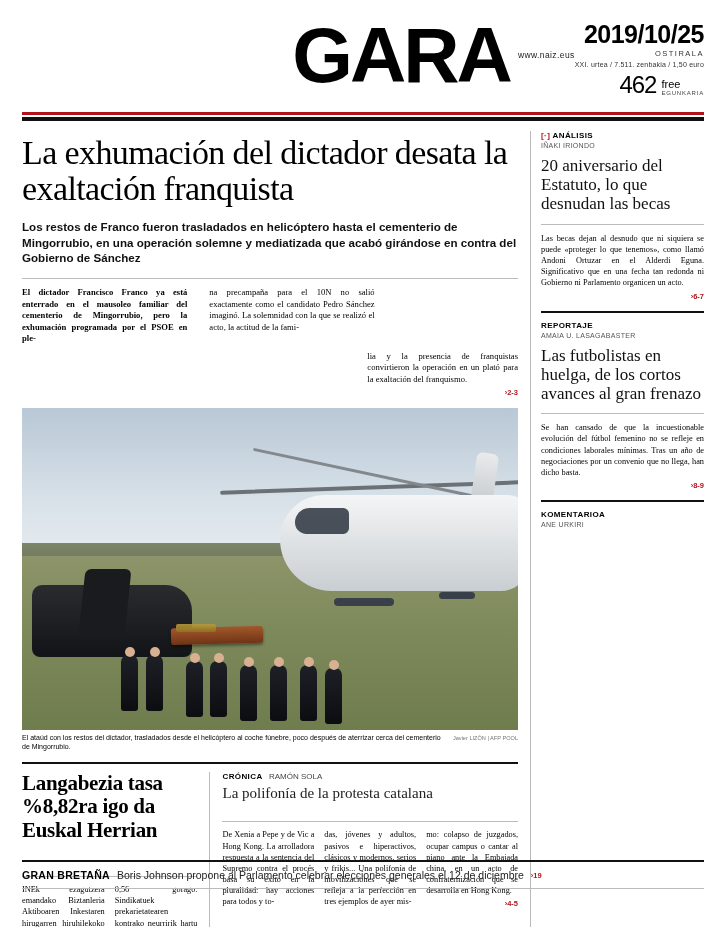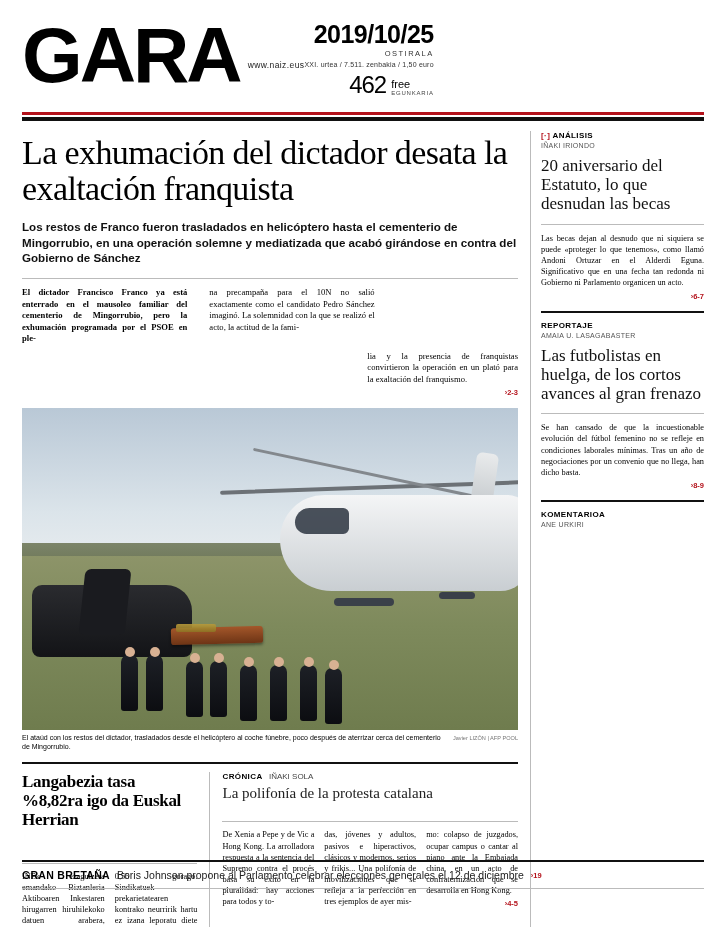--- a/index.html
+++ b/index.html
@@ -7,36 +7,36 @@
   body {
     width:726px; height:927px;
     background:#ffffff;
     font-family:"Liberation Serif", serif;
     color:#000;
     overflow:hidden;
   }
   .page { position:relative; width:726px; height:927px; padding:18px 22px 0 22px; }
 
   
-  .masthead { display:flex; align-items:flex-start; justify-content:flex-start; height:92px; }
+  .masthead { display:flex; align-items:flex-start; justify-content:flex-end; height:92px; }
   .logo-wrap { display:flex; align-items:flex-end; }
   .logo {
     font-family:"Liberation Sans", sans-serif;
     font-weight:bold;
     font-size:78px;
     letter-spacing:-3px;
     line-height:0.95;
     margin-bottom:-4px;
   }
   .logo-url {
     font-family:"Liberation Sans", sans-serif;
     font-size:8.5px;
     letter-spacing:0.4px;
     margin-left:8px;
-    margin-bottom:18px;
+    margin-bottom:28px;
     color:#222;
   }
   .masthead-right { text-align:right; padding-top:4px; }
   .issue-date {
     font-family:"Liberation Sans", sans-serif;
     font-size:25px; font-weight:bold; letter-spacing:-0.5px; line-height:1;
   }
   .issue-day {
     font-family:"Liberation Sans", sans-serif;
     font-size:7.5px; letter-spacing:1.5px; margin-top:2px; color:#333;
@@ -146,21 +146,21 @@
   }
   .caption .credit { color:#777; font-size:5.6px; white-space:nowrap; padding-top:1px; }
 
   
   .hr-black { height:2px; background:#111; margin:10px 0 8px 0; }
   .lower { display:flex; }
   .lower-left { width:38%; padding-right:12px; border-right:1px solid #bbb; }
   .lower-right { width:62%; padding-left:12px; }
   .h2 {
     font-family:"Liberation Serif", serif; font-weight:bold;
-    font-size:17px; line-height:1.12; letter-spacing:-0.3px;
+    font-size:21px; line-height:1.12; letter-spacing:-0.3px;
   }
   .kicker {
     font-family:"Liberation Sans", sans-serif; font-size:8px; font-weight:bold;
     letter-spacing:0.4px; margin-bottom:4px;
   }
   .kicker .by { font-weight:normal; color:#444; margin-left:4px; letter-spacing:0; }
   .h2-light { font-family:"Liberation Serif", serif; font-size:15px; line-height:1.12; color:#222; }
   .hr-dot { height:1px; background:#bbb; margin:8px 0 7px 0; }
   .cols2 { display:flex; gap:10px; font-size:8.3px; line-height:1.34; text-align:justify; }
   .cols2 > div { width:50%; }
@@ -289,21 +289,21 @@
             <div>
               <span>0,56 gorago. Sindikatuek prekarietatearen kontrako neurririk hartu ez izana leporatu diete instituzioei eta patronalari. Kontratu gehienak prekarioak direla salatu zuten.</span>
               
             </div>
           </div>
         </div>
 
         <div class="lower-right">
           <div class="kicker">
             <span>CRÓNICA</span>
-            <span class="by">IÑAKI SOLA</span>
+            <span class="by">RAMÓN SOLA</span>
           </div>
           <div class="h2-light">La polifonía de la protesta catalana</div>
           <div class="hr-dot" style="margin-top:20px;"></div>
           <div class="cols3">
             <div>De Xenia a Pepe y de Vic a Hong Kong. La arrolladora respuesta a la sentencia del Supremo contra el procés basa su éxito en la pluralidad: hay acciones para todos y to-</div>
             <div>das, jóvenes y adultos, pasivos e hiperactivos, clásicos y modernos, serios y frikis... Una polifonía de movilizaciones que se refleja a la perfección en tres ejemplos de ayer mis-</div>
             <div>
               <span>mo: colapso de juzgados, ocupar campus o cantar al piano ante la Embajada china, en un acto de confraternización que se desarrolla en Hong Kong.</span>
               <span class="cont cont-right">›4-5</span>
             </div>

